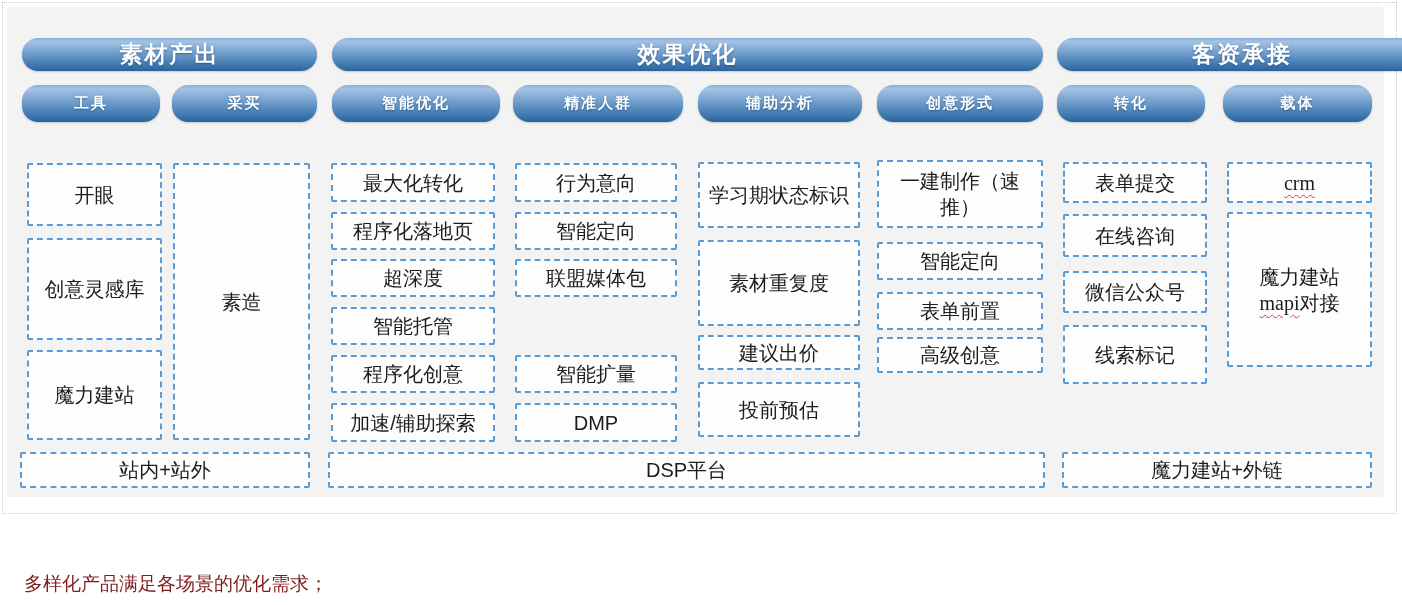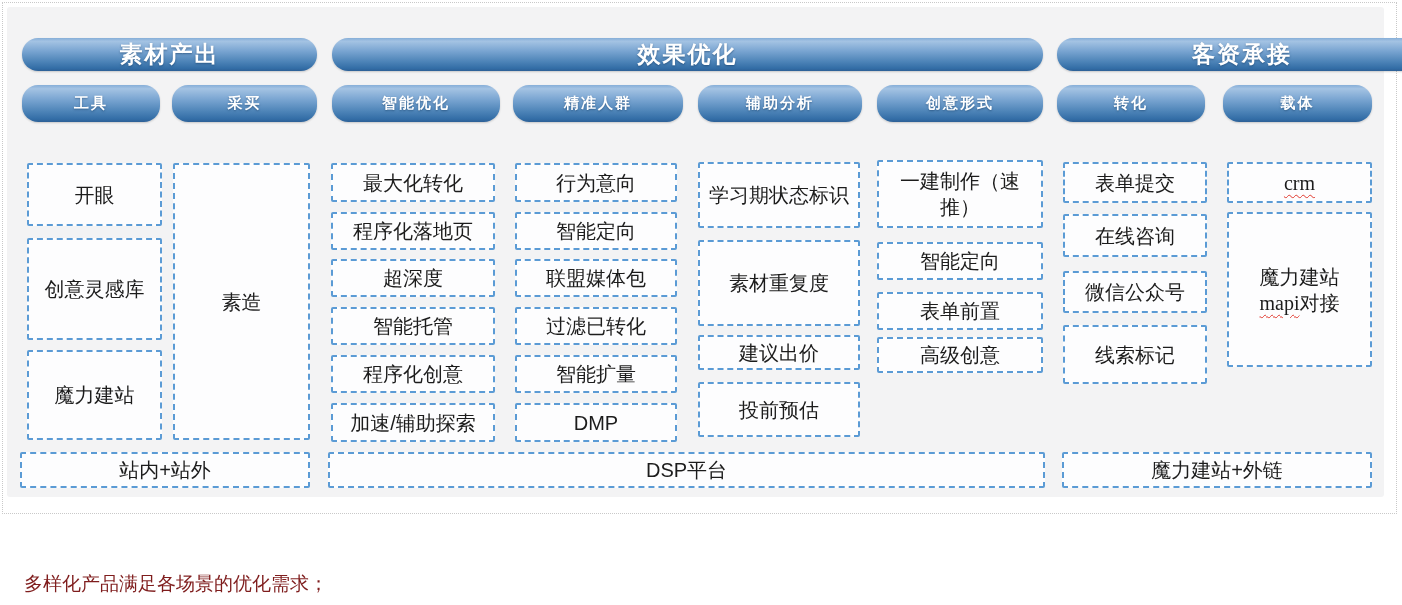--- a/index.html
+++ b/index.html
@@ -51,21 +51,20 @@
   <div class="dbox" style="left:331px;top:163px;width:164px;height:39px">最大化转化</div>
   <div class="dbox" style="left:331px;top:212px;width:164px;height:38px">程序化落地页</div>
   <div class="dbox" style="left:331px;top:259px;width:164px;height:38px">超深度</div>
   <div class="dbox" style="left:331px;top:307px;width:164px;height:38px">智能托管</div>
   <div class="dbox" style="left:331px;top:355px;width:164px;height:38px">程序化创意</div>
   <div class="dbox" style="left:331px;top:403px;width:164px;height:39px">加速/辅助探索</div>
 
   <div class="dbox" style="left:515px;top:163px;width:162px;height:39px">行为意向</div>
   <div class="dbox" style="left:515px;top:212px;width:162px;height:38px">智能定向</div>
   <div class="dbox" style="left:515px;top:259px;width:162px;height:38px">联盟媒体包</div>
-  <div class="dbox" style="left:515px;top:307px;width:162px;height:38px">过滤已转化</div>
   <div class="dbox" style="left:515px;top:355px;width:162px;height:38px">智能扩量</div>
   <div class="dbox" style="left:515px;top:403px;width:162px;height:39px">DMP</div>
 
   <div class="dbox" style="left:698px;top:162px;width:162px;height:66px">学习期状态标识</div>
   <div class="dbox" style="left:698px;top:240px;width:162px;height:86px">素材重复度</div>
   <div class="dbox" style="left:698px;top:335px;width:162px;height:35px">建议出价</div>
   <div class="dbox" style="left:698px;top:382px;width:162px;height:55px">投前预估</div>
 
   <div class="dbox" style="left:877px;top:160px;width:166px;height:68px">一建制作（速推）</div>
   <div class="dbox" style="left:877px;top:242px;width:166px;height:38px">智能定向</div>

